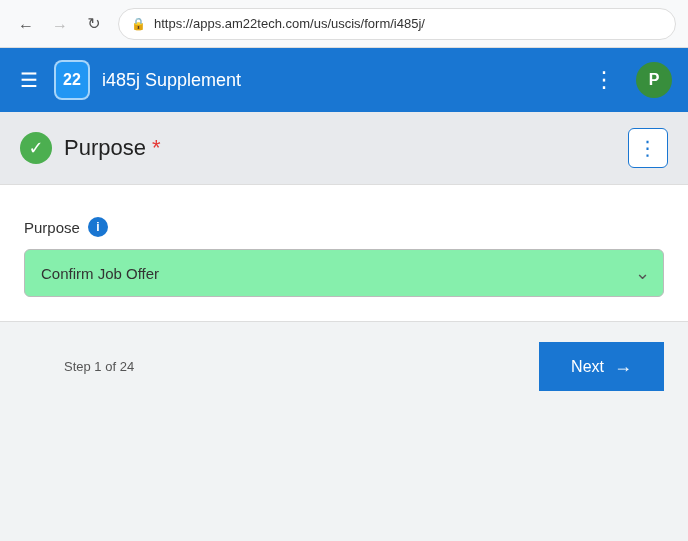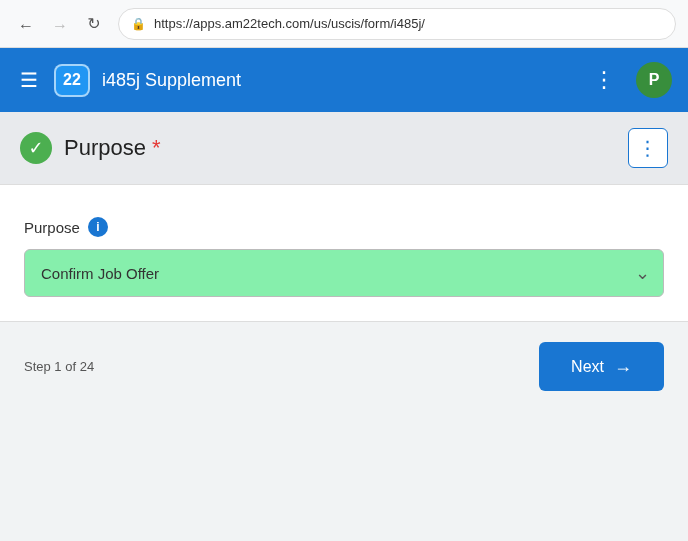--- a/index.html
+++ b/index.html
@@ -83,21 +83,21 @@
 
     .hamburger-btn {
       color: white;
       font-size: 20px;
       cursor: pointer;
       padding: 4px;
     }
 
     .app-logo {
       width: 36px;
-      height: 33px;
+      height: 40px;
       background: #2196f3;
       border-radius: 8px;
       display: flex;
       align-items: center;
       justify-content: center;
       color: white;
       font-weight: bold;
       font-size: 16px;
       border: 2px solid rgba(255,255,255,0.6);
     }
@@ -247,27 +247,28 @@
       padding: 20px 24px;
       display: flex;
       align-items: center;
       justify-content: space-between;
       border-top: 1px solid #ddd;
     }
 
     .step-label {
       font-size: 13px;
       color: #555;
+      margin-left: 40px;
     }
 
     .next-btn {
       background: #1976d2;
       color: white;
       border: none;
-      border-radius: 6px;
+      border-radius: 0;
       padding: 14px 32px;
       font-size: 16px;
       font-weight: 500;
       cursor: pointer;
       display: flex;
       align-items: center;
       gap: 10px;
     }
 
     .next-arrow {

